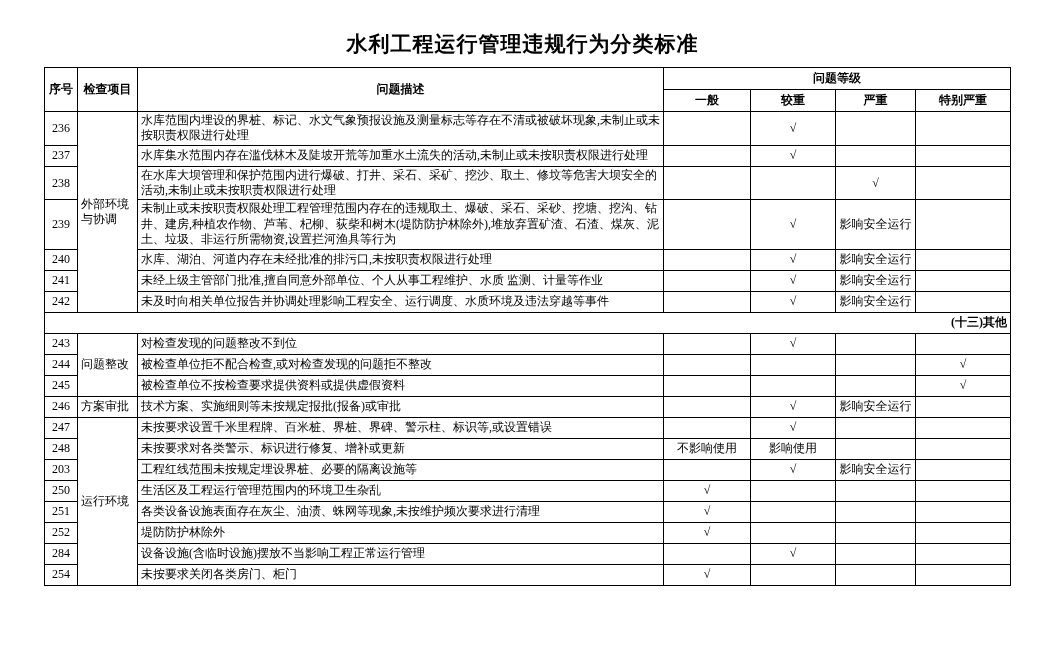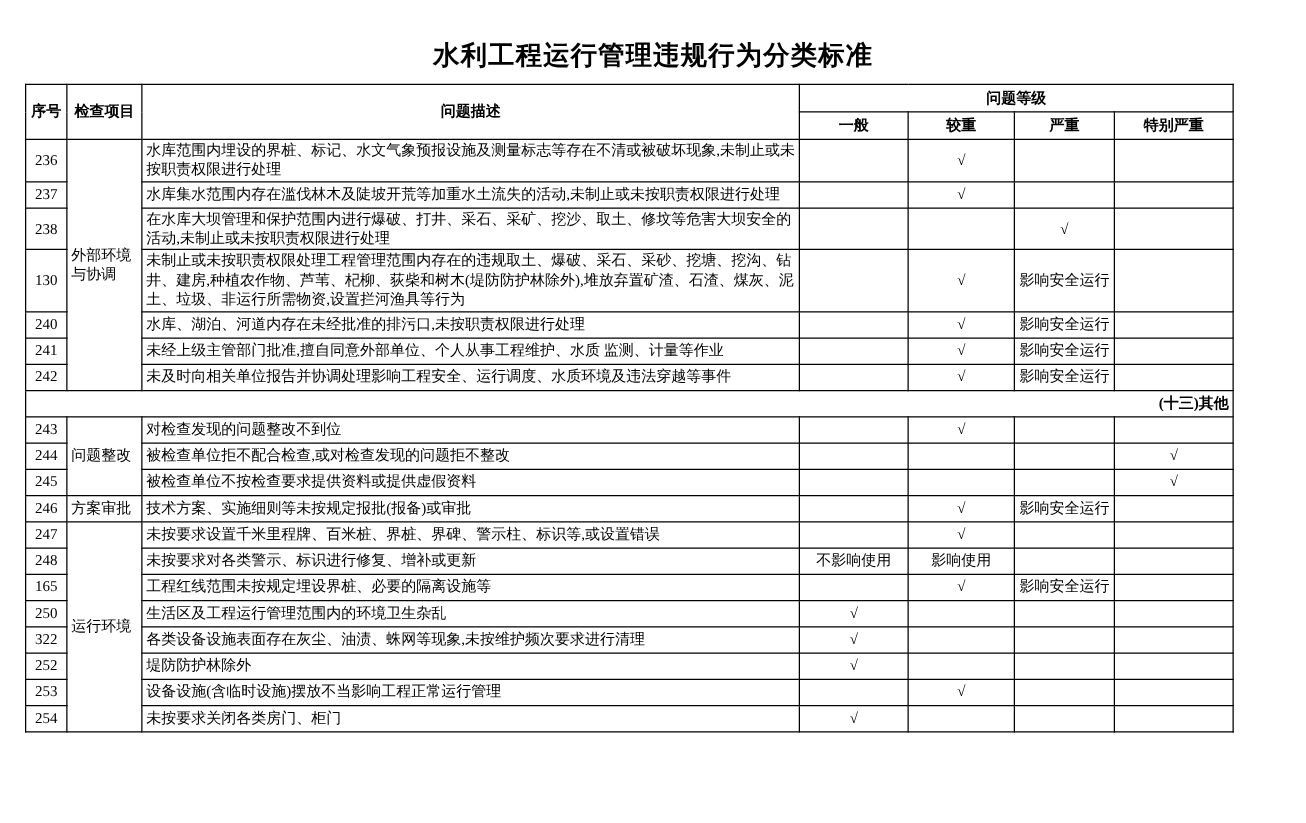--- a/index.html
+++ b/index.html
@@ -12,21 +12,21 @@
   .doc-title {
     margin:30px 0 9px 0;
     text-align:center;
     font-size:21px;
     font-weight:bold;
     letter-spacing:1px;
   }
   table.std {
     border-collapse:collapse;
     table-layout:fixed;
-    margin-left:20px;
+    margin-left:44px;
     width:966px;
   }
   table.std th, table.std td {
     border:1px solid #000;
     font-size:12px;
     padding:1px 3px;
     vertical-align:middle;
     overflow:hidden;
   }
   table.std th { font-weight:bold; text-align:center; padding:2px 1px; }
@@ -94,21 +94,21 @@
         </tr>
         <tr>
           <td class="c-no">238</td>
           <td class="c-desc">在水库大坝管理和保护范围内进行爆破、打井、采石、采矿、挖沙、取土、修坟等危害大坝安全的活动,未制止或未按职责权限进行处理</td>
           <td class="c-grade"></td>
           <td class="c-grade"></td>
           <td class="c-grade">√</td>
           <td class="c-grade"></td>
         </tr>
         <tr>
-          <td class="c-no">130</td>
+          <td class="c-no">239</td>
           <td class="c-desc">未制止或未按职责权限处理工程管理范围内存在的违规取土、爆破、采石、采砂、挖塘、挖沟、钻井、建房,种植农作物、芦苇、杞柳、荻柴和树木(堤防防护林除外),堆放弃置矿渣、石渣、煤灰、泥土、垃圾、非运行所需物资,设置拦河渔具等行为</td>
           <td class="c-grade"></td>
           <td class="c-grade">√</td>
           <td class="c-grade">影响安全运行</td>
           <td class="c-grade"></td>
         </tr>
         <tr>
           <td class="c-no">240</td>
           <td class="c-desc">水库、湖泊、河道内存在未经批准的排污口,未按职责权限进行处理</td>
           <td class="c-grade"></td>
@@ -180,53 +180,53 @@
         </tr>
         <tr>
           <td class="c-no">248</td>
           <td class="c-desc">未按要求对各类警示、标识进行修复、增补或更新</td>
           <td class="c-grade">不影响使用</td>
           <td class="c-grade">影响使用</td>
           <td class="c-grade"></td>
           <td class="c-grade"></td>
         </tr>
         <tr>
-          <td class="c-no">165</td>
+          <td class="c-no">203</td>
           <td class="c-desc">工程红线范围未按规定埋设界桩、必要的隔离设施等</td>
           <td class="c-grade"></td>
           <td class="c-grade">√</td>
           <td class="c-grade">影响安全运行</td>
           <td class="c-grade"></td>
         </tr>
         <tr>
           <td class="c-no">250</td>
           <td class="c-desc">生活区及工程运行管理范围内的环境卫生杂乱</td>
           <td class="c-grade">√</td>
           <td class="c-grade"></td>
           <td class="c-grade"></td>
           <td class="c-grade"></td>
         </tr>
         <tr>
-          <td class="c-no">322</td>
+          <td class="c-no">251</td>
           <td class="c-desc">各类设备设施表面存在灰尘、油渍、蛛网等现象,未按维护频次要求进行清理</td>
           <td class="c-grade">√</td>
           <td class="c-grade"></td>
           <td class="c-grade"></td>
           <td class="c-grade"></td>
         </tr>
         <tr>
           <td class="c-no">252</td>
           <td class="c-desc">堤防防护林除外</td>
           <td class="c-grade">√</td>
           <td class="c-grade"></td>
           <td class="c-grade"></td>
           <td class="c-grade"></td>
         </tr>
         <tr>
-          <td class="c-no">253</td>
+          <td class="c-no">284</td>
           <td class="c-desc">设备设施(含临时设施)摆放不当影响工程正常运行管理</td>
           <td class="c-grade"></td>
           <td class="c-grade">√</td>
           <td class="c-grade"></td>
           <td class="c-grade"></td>
         </tr>
         <tr>
           <td class="c-no">254</td>
           <td class="c-desc">未按要求关闭各类房门、柜门</td>
           <td class="c-grade">√</td>

